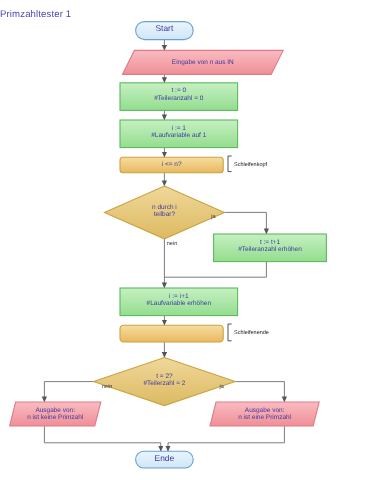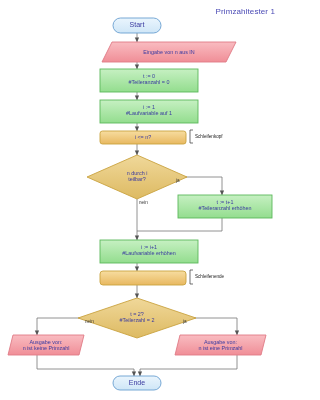--- a/index.html
+++ b/index.html
@@ -28,21 +28,21 @@
     font-family: "Liberation Sans", sans-serif;
     pointer-events: none;
     white-space: nowrap;
     line-height: 1.12;
   }
   .diagram-title {
     position: absolute;
     left: 0;
     top: 7px;
     width: 275px;
-    text-align: right;
+    text-align: left;
     font-size: 8px;
     color: #4a4ab5;
     letter-spacing: 0.1px;
   }
   .terminator-label { font-size: 7px; }
   .process-label { font-size: 5.4px; }
   .decision-label { font-size: 5.4px; }
   .io-label { font-size: 5.4px; }
   .edge-label {
     position: absolute;

